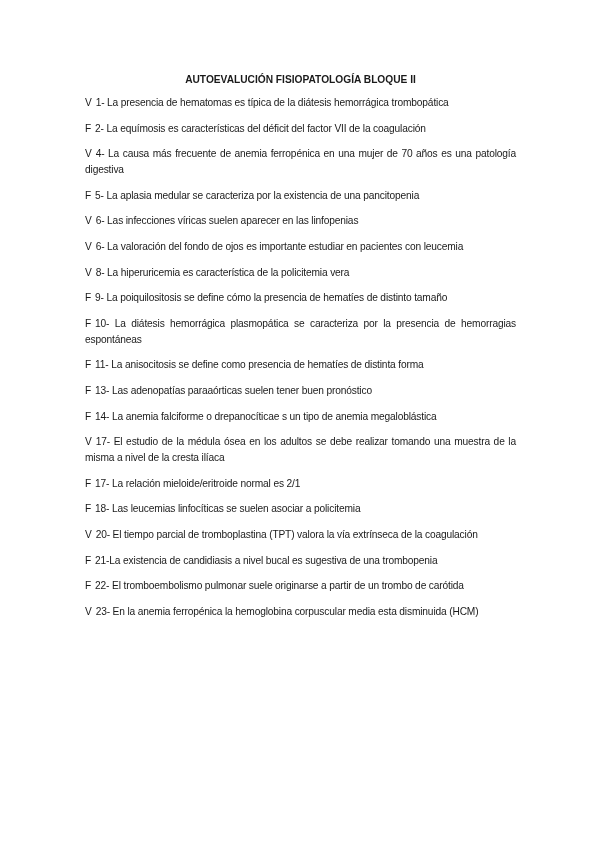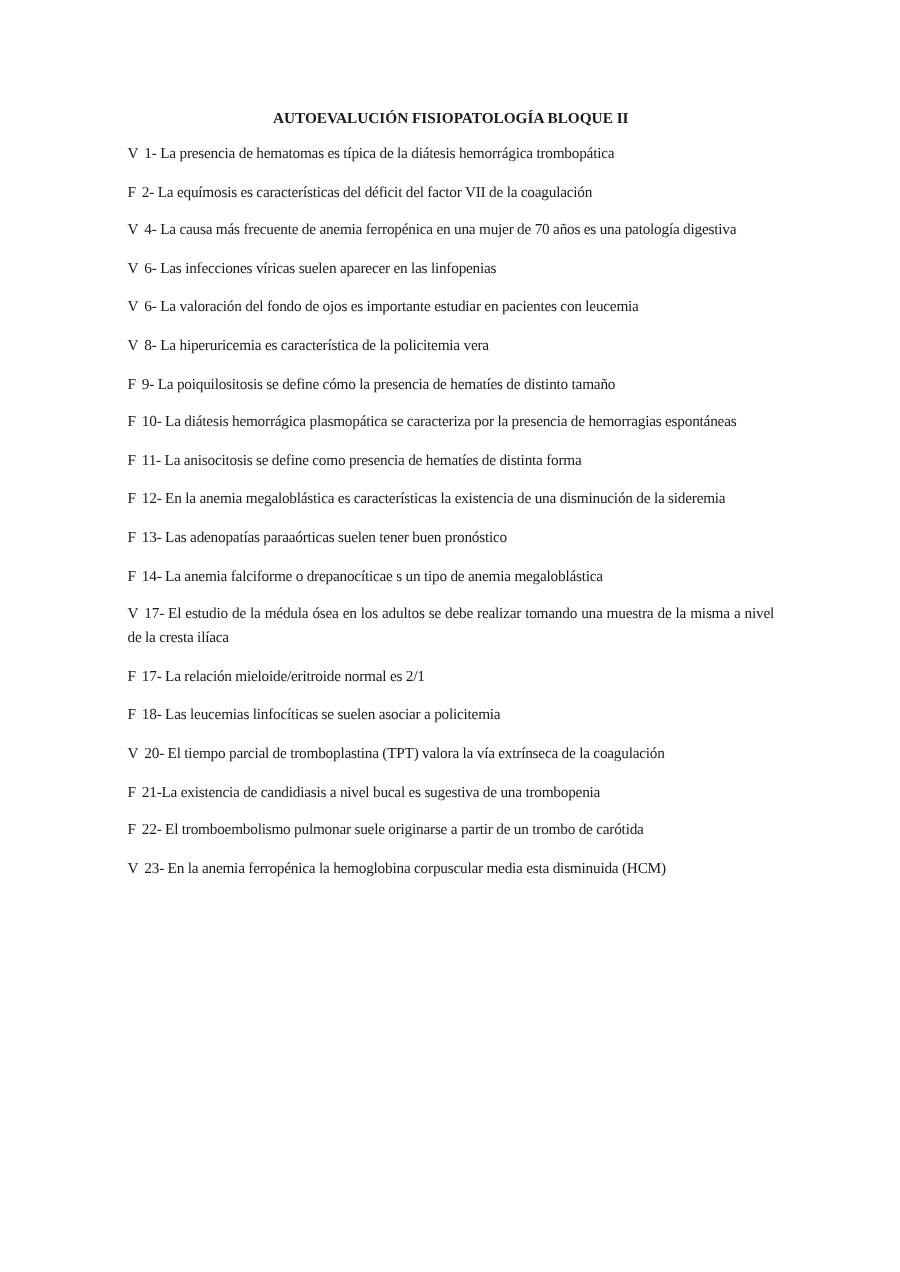--- a/index.html
+++ b/index.html
@@ -1,19 +1,19 @@
 <!DOCTYPE html>
 <html><head>
 <meta charset="utf-8">
 <style>
   html, body { margin: 0; padding: 0; background: #ffffff; }
   body { width: 600px; height: 848px; position: relative; overflow: hidden; }
   .page {
     position: absolute; left: 85px; top: 72px; width: 431px;
-    font-family: Liberation Serif, serif;
+    font-family: Liberation Sans, sans-serif;
     color: #1a1a1a;
     font-size: 10.2px;
     line-height: 16px;
   }
   .title {
     text-align: center; font-weight: bold; font-size: 10.2px;
     margin: 0 0 7px 0; height: 16px;
   }
   .item {
     margin: 0 0 9.6px 0;
@@ -25,27 +25,27 @@
 </style>
 </head>
 <body>
 
 <div class="page">
   <div class="title">AUTOEVALUCIÓN FISIOPATOLOGÍA BLOQUE II</div>
 
   <div class="item"><span class="ans">V</span><span>1- La presencia de hematomas es típica de la diátesis hemorrágica trombopática</span></div>
   <div class="item"><span class="ans">F</span><span>2- La equímosis es características del déficit del factor VII de la coagulación</span></div>
   <div class="item"><span class="ans">V</span><span>4- La causa más frecuente de anemia ferropénica en una mujer de 70 años es una patología digestiva</span></div>
+  <div class="item"><span class="ans">F</span><span>5- La aplasia medular se caracteriza por la existencia de una pancitopenia</span></div>
   <div class="item"><span class="ans">V</span><span>6- Las infecciones víricas suelen aparecer en las linfopenias</span></div>
   <div class="item"><span class="ans">V</span><span>6- La valoración del fondo de ojos es importante estudiar en pacientes con leucemia</span></div>
   <div class="item"><span class="ans">V</span><span>8- La hiperuricemia es característica de la policitemia vera</span></div>
   <div class="item"><span class="ans">F</span><span>9- La poiquilositosis se define cómo la presencia de hematíes de distinto tamaño</span></div>
   <div class="item"><span class="ans">F</span><span>10- La diátesis hemorrágica plasmopática se caracteriza por la presencia de hemorragias espontáneas</span></div>
   <div class="item"><span class="ans">F</span><span>11- La anisocitosis se define como presencia de hematíes de distinta forma</span></div>
-  <div class="item"><span class="ans">F</span><span>12- En la anemia megaloblástica es características la existencia de una disminución de la sideremia</span></div>
   <div class="item"><span class="ans">F</span><span>13- Las adenopatías paraaórticas suelen tener buen pronóstico</span></div>
   <div class="item"><span class="ans">F</span><span>14- La anemia falciforme o drepanocíticae s un tipo de anemia megaloblástica</span></div>
   <div class="item"><span class="ans">V</span><span>17- El estudio de la médula ósea en los adultos se debe realizar tomando una muestra de la misma a nivel de la cresta ilíaca</span></div>
   <div class="item"><span class="ans">F</span><span>17- La relación mieloide/eritroide normal es 2/1</span></div>
   <div class="item"><span class="ans">F</span><span>18- Las leucemias linfocíticas se suelen asociar a policitemia</span></div>
   <div class="item"><span class="ans">V</span><span>20- El tiempo parcial de tromboplastina (TPT) valora la vía extrínseca de la coagulación</span></div>
   <div class="item"><span class="ans">F</span><span>21-La existencia de candidiasis a nivel bucal es sugestiva de una trombopenia</span></div>
   <div class="item"><span class="ans">F</span><span>22- El tromboembolismo pulmonar suele originarse a partir de un trombo de carótida</span></div>
   <div class="item"><span class="ans">V</span><span>23- En la anemia ferropénica la hemoglobina corpuscular media esta disminuida (HCM)</span></div>
 </div>

